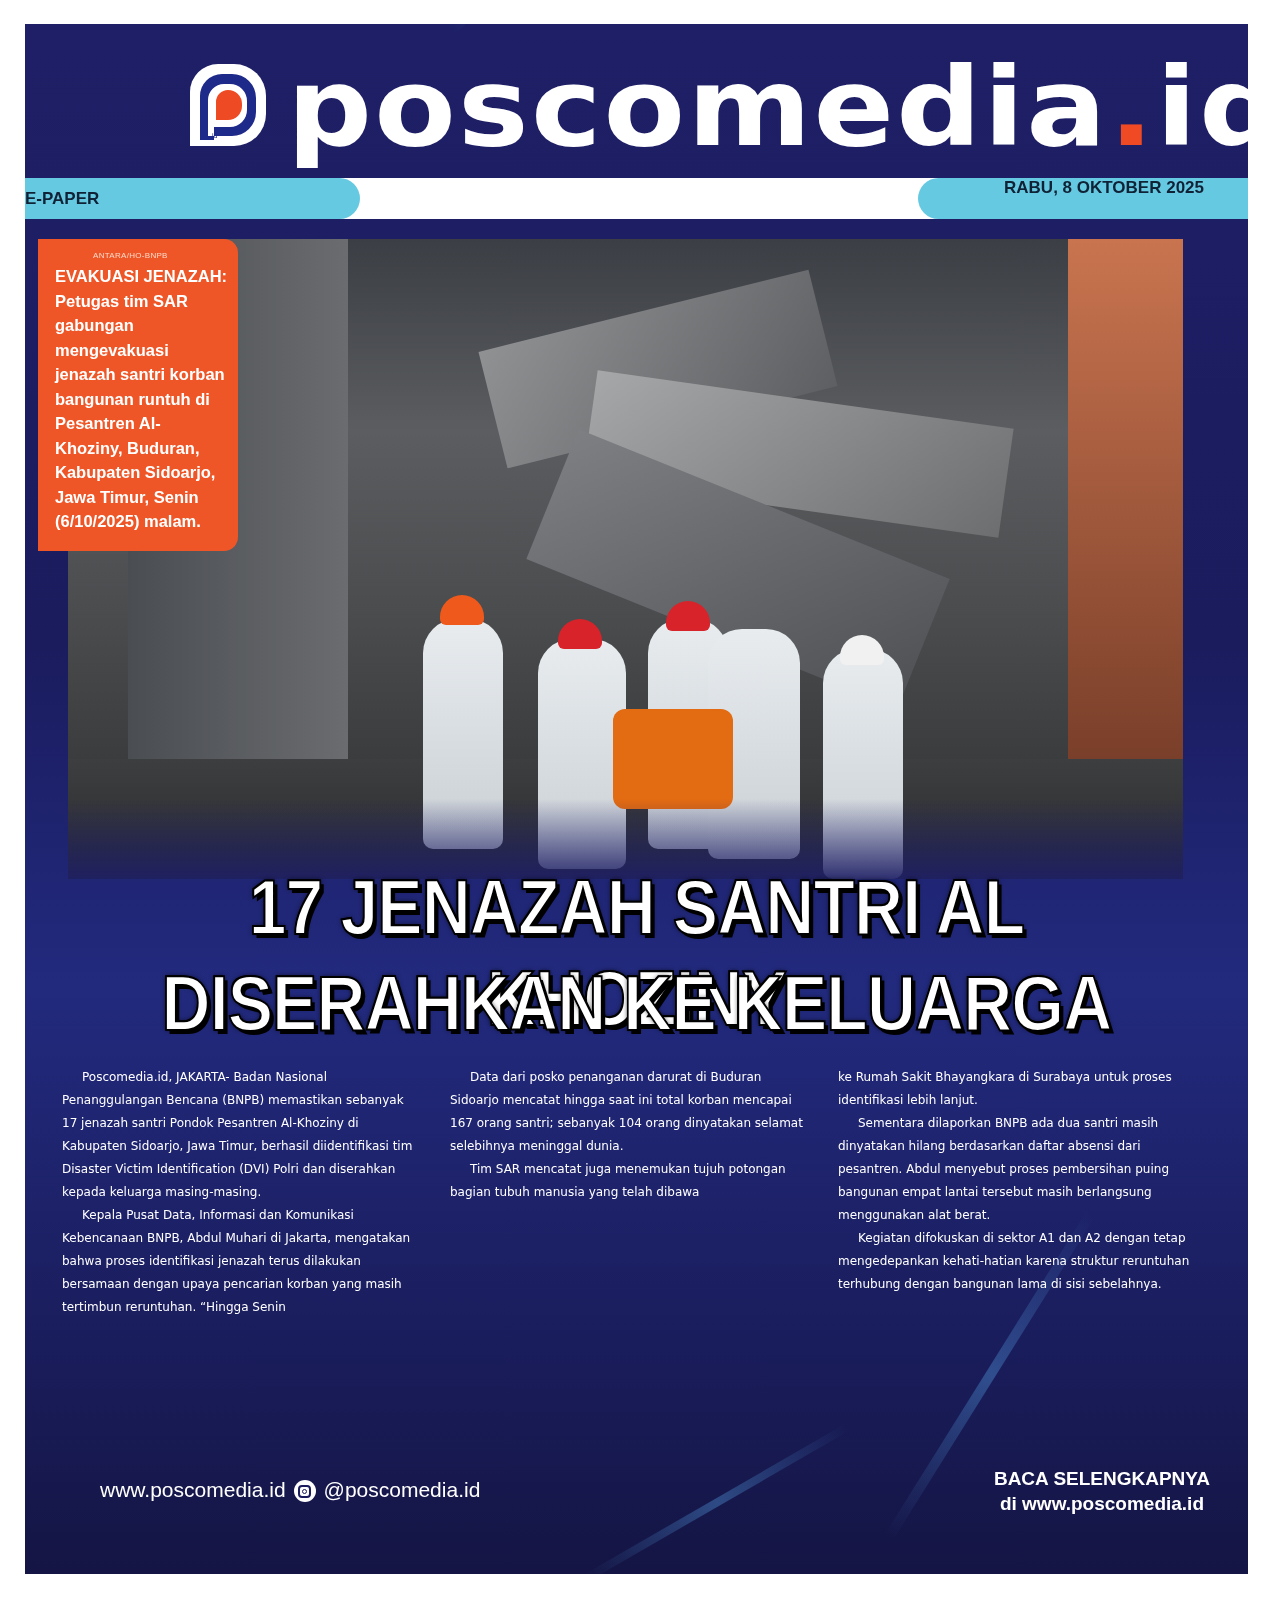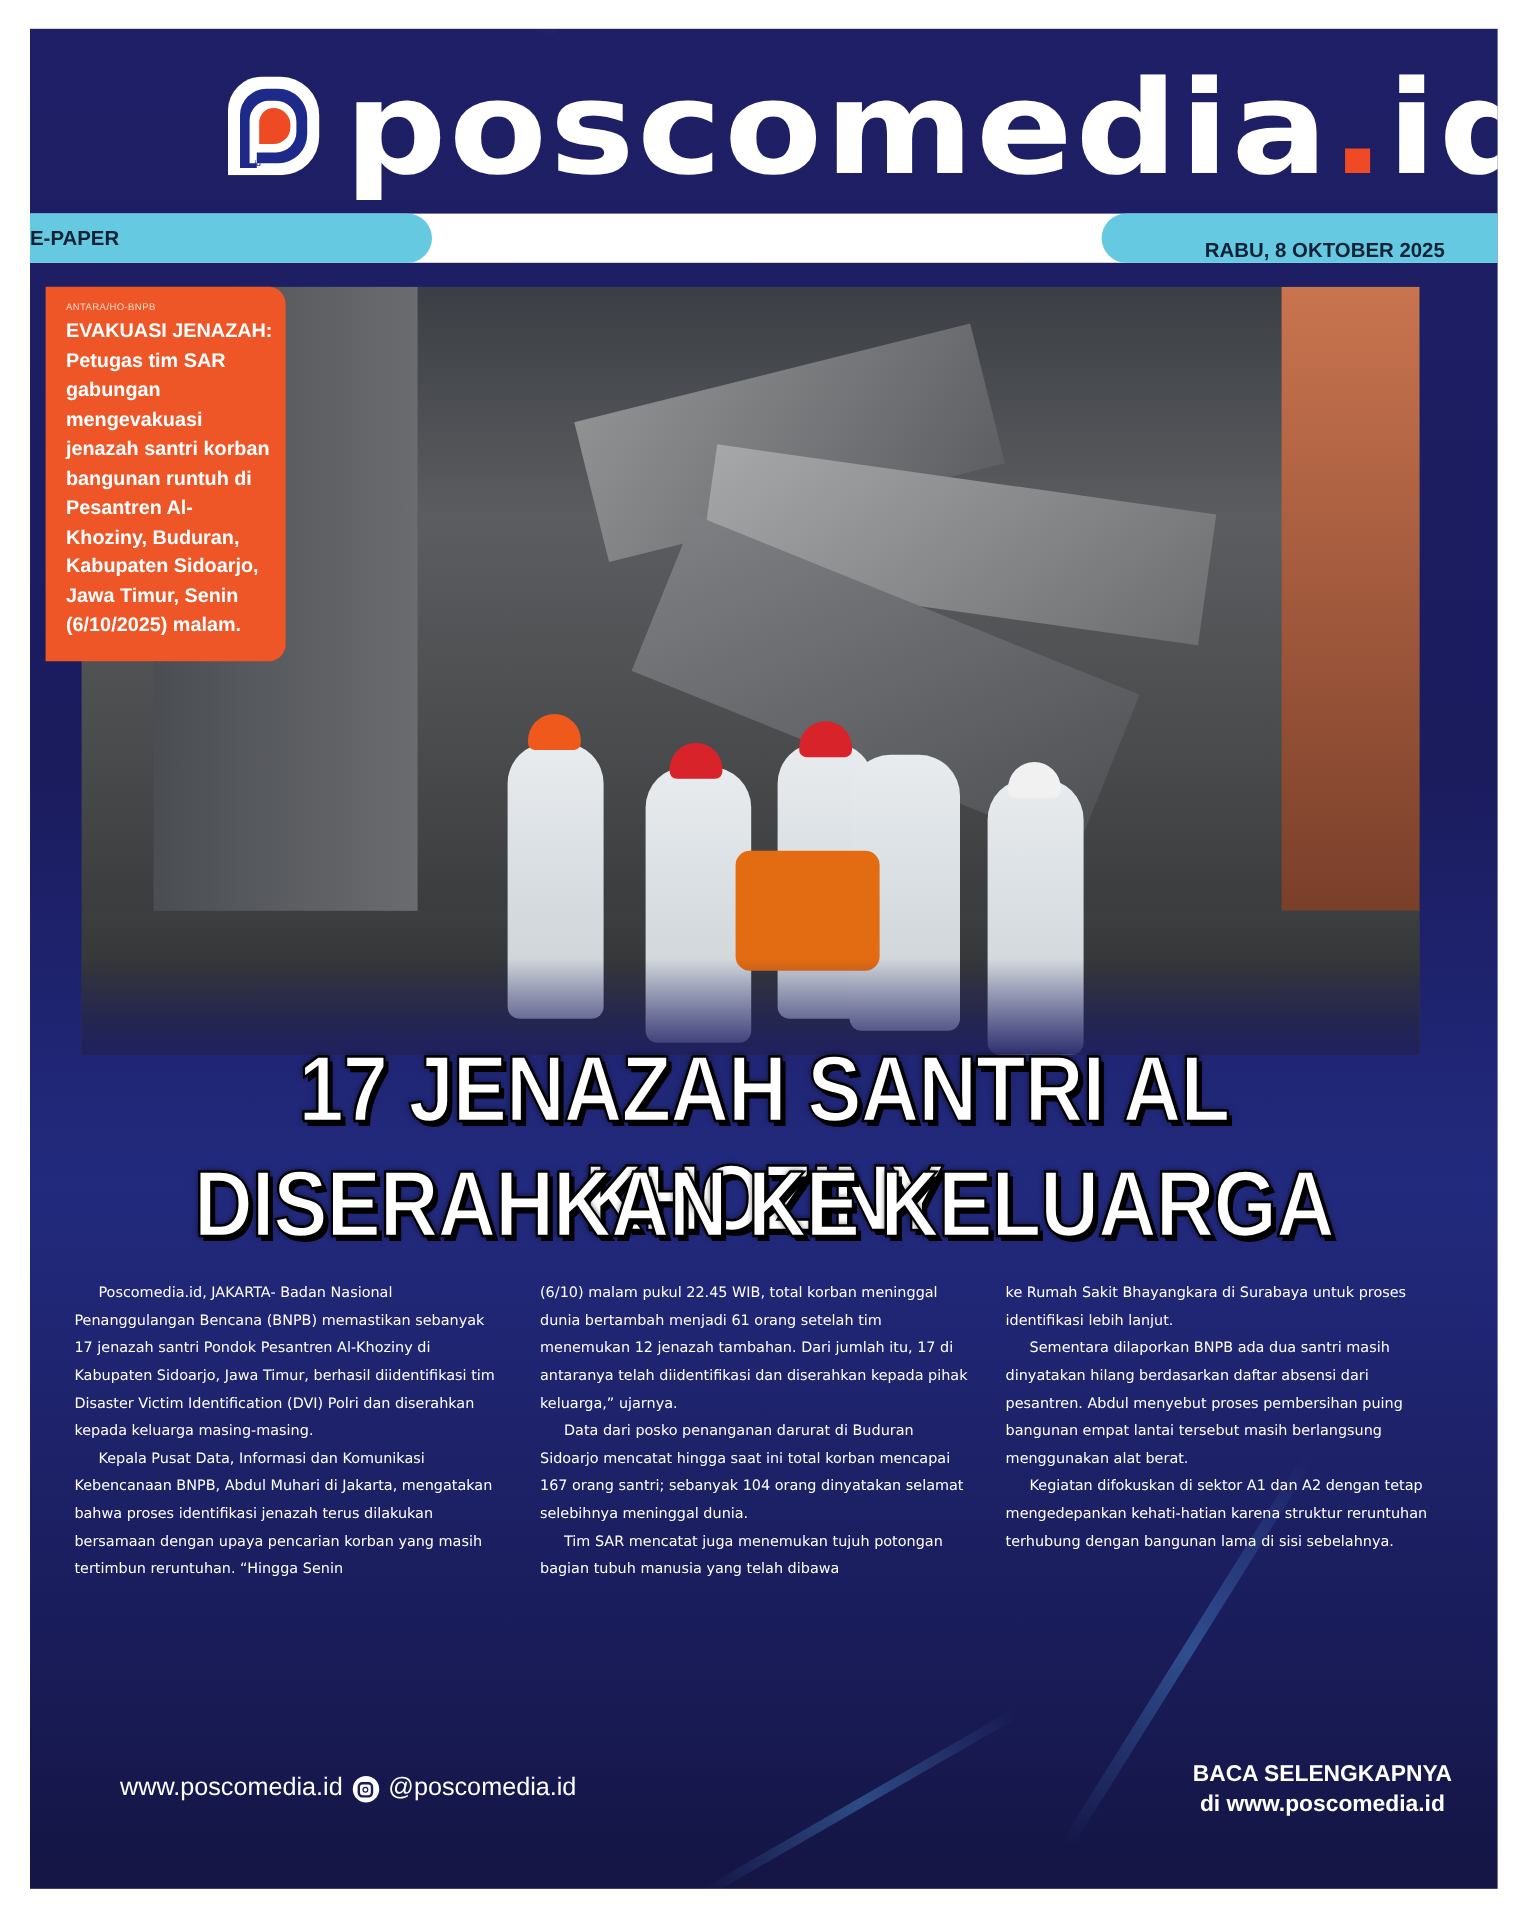--- a/index.html
+++ b/index.html
@@ -6,32 +6,32 @@
   body{width:1273px;height:1600px;position:relative;overflow:hidden;font-family:"DejaVu Sans","Liberation Sans",sans-serif;}
   .page{position:absolute;left:25px;top:24px;width:1223px;height:1550px;overflow:hidden;
     background:linear-gradient(180deg,#1e1f66 0%,#1b1c5e 40%,#222a7e 62%,#1a1d5c 85%,#141544 100%);}
   .streak{position:absolute;background:linear-gradient(90deg,rgba(90,170,240,0) 0%,rgba(90,170,240,.35) 50%,rgba(90,170,240,0) 100%);transform-origin:left top;}
   .header{position:absolute;left:0;top:0;width:100%;height:150px;text-align:center;}
   .logo-mark{position:absolute;left:159px;top:38px;width:84px;height:84px;}
   .brand{position:absolute;left:262px;top:14px;height:140px;font-family:"DejaVu Sans",sans-serif;font-weight:bold;font-size:108px;line-height:140px;color:#ffffff;letter-spacing:2px;transform:scaleX(1.1);transform-origin:left center;}
   .brand .dot{color:#ef4a24;}
   .ribbon{position:absolute;left:0;top:154px;width:100%;height:41px;background:#ffffff;}
   .rib-left{position:absolute;left:0;top:0;width:335px;height:41px;background:#66c9e2;border-radius:0 21px 21px 0;display:flex;align-items:center;justify-content:flex-start;}
-  .rib-right{position:absolute;right:0;top:0;width:330px;height:41px;background:#66c9e2;border-radius:21px 0 0 21px;display:flex;align-items:flex-end;justify-content:flex-end;padding-right:44px;box-sizing:border-box;}
+  .rib-right{position:absolute;right:0;top:0;width:330px;height:41px;background:#66c9e2;border-radius:21px 0 0 21px;display:flex;align-items:flex-start;justify-content:flex-end;padding-right:44px;box-sizing:border-box;}
   .rib-text{font-family:"Liberation Sans",sans-serif;font-weight:bold;font-size:17px;color:#0f2236;}
   .tagline{position:absolute;left:335px;right:330px;top:0;height:41px;display:flex;align-items:center;justify-content:center;font-family:"DejaVu Sans",sans-serif;font-weight:bold;font-size:22px;color:#e2452a;letter-spacing:1px;}
   .photo{position:absolute;left:43px;top:215px;width:1115px;height:640px;overflow:hidden;
     background:linear-gradient(180deg,#3b3e44 0%,#5b5d60 30%,#4a4b4d 60%,#2e2f31 100%);}
   .photo .slab{position:absolute;background:linear-gradient(135deg,#8f9193,#5d5f62);}
   .photo .fade{position:absolute;left:0;bottom:0;width:100%;height:80px;background:linear-gradient(180deg,rgba(30,31,102,0),rgba(30,31,102,.9));}
   .worker{position:absolute;width:80px;height:230px;background:linear-gradient(180deg,#e8ecef,#c9cfd4);border-radius:34px 34px 10px 10px;}
   .helmet{position:absolute;width:44px;height:30px;border-radius:22px 22px 6px 6px;}
   .bag{position:absolute;left:545px;top:470px;width:120px;height:100px;background:#e36b12;border-radius:12px;}
   .caption{position:absolute;left:13px;top:215px;width:200px;height:312px;background:#ee5627;border-radius:0 14px 14px 0;padding:12px 10px 0 17px;box-sizing:border-box;color:#ffffff;}
-  .credit{font-family:"Liberation Sans",sans-serif;font-size:8px;letter-spacing:.3px;color:#ffd9c8;margin-bottom:4px;}
+  .credit{font-family:"Liberation Sans",sans-serif;font-size:8px;letter-spacing:.3px;color:#ffd9c8;margin-bottom:4px;margin-left:38px;}
   .cap-text{font-family:"Liberation Sans",sans-serif;font-weight:bold;font-size:16.5px;line-height:24.5px;}
   .headline{position:absolute;left:0;width:100%;text-align:center;font-family:"Liberation Sans",sans-serif;font-weight:bold;color:#ffffff;font-size:78px;letter-spacing:-1px;
     -webkit-text-stroke:2px #000;text-shadow:4px 4px 0 #000,-1px -1px 0 #000,0 0 6px rgba(0,0,0,.8);transform:scaleX(.87);}
   .hl1{top:838px;}
   .hl2{top:934px;}
   .col{position:absolute;top:1042px;width:360px;color:#ffffff;font-family:"DejaVu Sans",sans-serif;font-size:12px;line-height:23px;}
   .col p{margin:0;text-indent:20px;}
   .col p.noindent{text-indent:0;}
   .col1{left:37px;}
   .col2{left:425px;}
@@ -98,21 +98,20 @@
   </div>
 
   <div class="headline hl1">17 JENAZAH SANTRI AL KHOZINY</div>
   <div class="headline hl2">DISERAHKAN KE KELUARGA</div>
 
   <div class="col col1">
     <p>Poscomedia.id, JAKARTA- Badan Nasional Penanggulangan Bencana (BNPB) memastikan sebanyak 17 jenazah santri Pondok Pesantren Al-Khoziny di Kabupaten Sidoarjo, Jawa Timur, berhasil diidentifikasi tim Disaster Victim Identification (DVI) Polri dan diserahkan kepada keluarga masing-masing.</p>
     <p>Kepala Pusat Data, Informasi dan Komunikasi Kebencanaan BNPB, Abdul Muhari di Jakarta, mengatakan bahwa proses identifikasi jenazah terus dilakukan bersamaan dengan upaya pencarian korban yang masih tertimbun reruntuhan. “Hingga Senin</p>
   </div>
   <div class="col col2">
-    <p class="noindent">(6/10) malam pukul 22.45 WIB, total korban meninggal dunia bertambah menjadi 61 orang setelah tim menemukan 12 jenazah tambahan. Dari jumlah itu, 17 di antaranya telah diidentifikasi dan diserahkan kepada pihak keluarga,” ujarnya.</p>
     <p>Data dari posko penanganan darurat di Buduran Sidoarjo mencatat hingga saat ini total korban mencapai 167 orang santri; sebanyak 104 orang dinyatakan selamat selebihnya meninggal dunia.</p>
     <p>Tim SAR mencatat juga menemukan tujuh potongan bagian tubuh manusia yang telah dibawa</p>
   </div>
   <div class="col col3">
     <p class="noindent">ke Rumah Sakit Bhayangkara di Surabaya untuk proses identifikasi lebih lanjut.</p>
     <p>Sementara dilaporkan BNPB ada dua santri masih dinyatakan hilang berdasarkan daftar absensi dari pesantren. Abdul menyebut proses pembersihan puing bangunan empat lantai tersebut masih berlangsung menggunakan alat berat.</p>
     <p>Kegiatan difokuskan di sektor A1 dan A2 dengan tetap mengedepankan kehati-hatian karena struktur reruntuhan terhubung dengan bangunan lama di sisi sebelahnya.</p>
   </div>
 
   <div class="footer-left">

